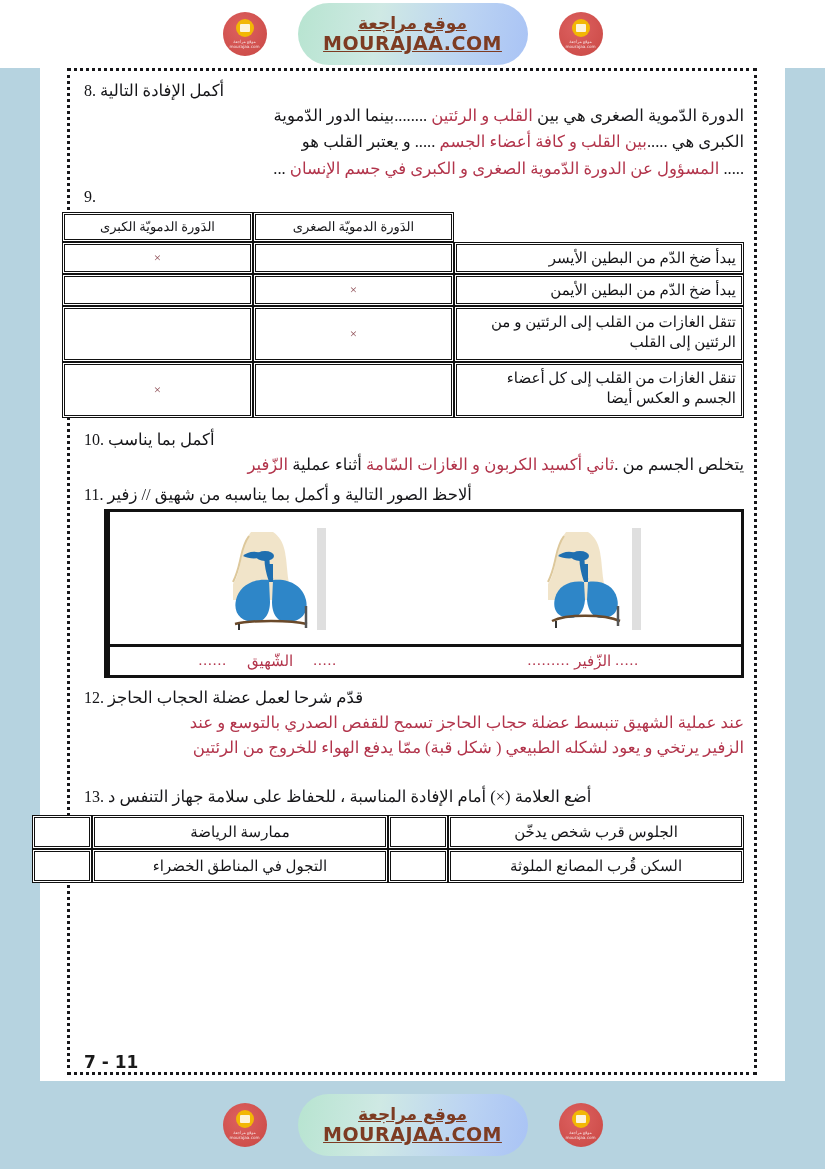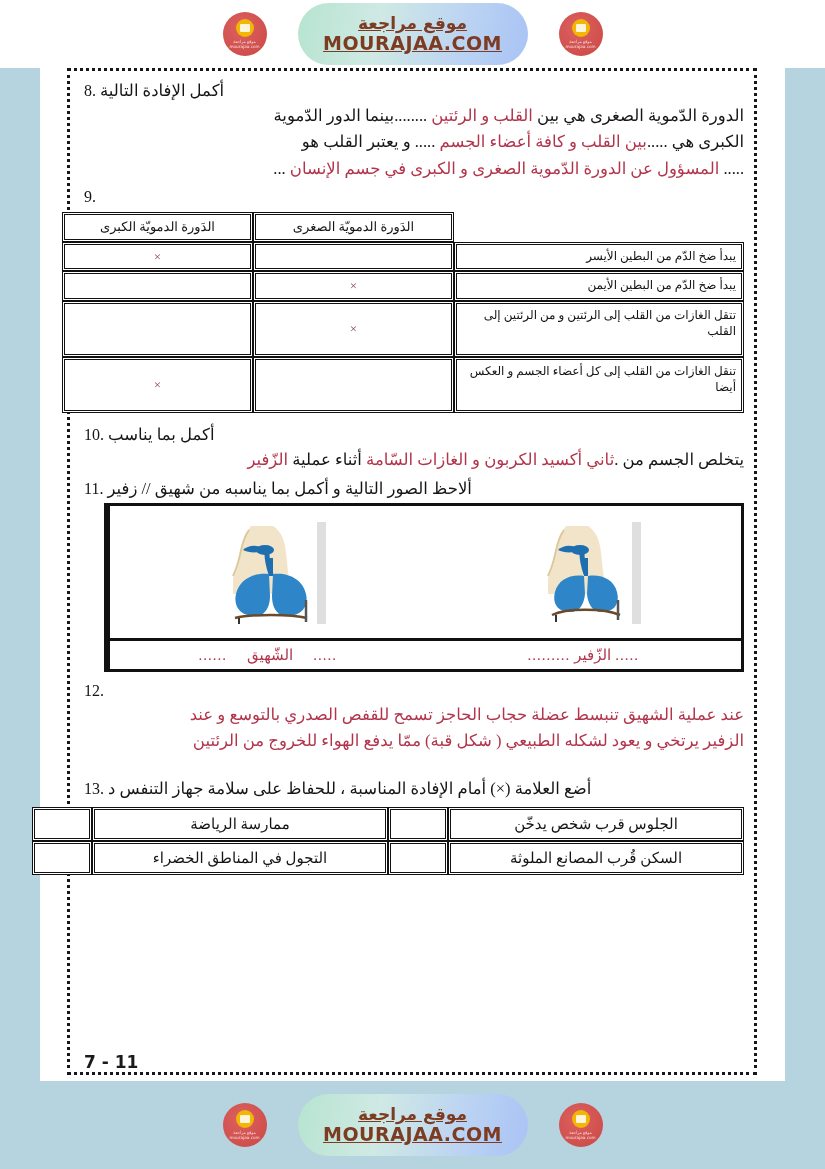--- a/index.html
+++ b/index.html
@@ -188,21 +188,21 @@
     border-collapse: separate;
     border-spacing: 0;
     width: 640px;
     margin: 6px 0 6px auto;
     direction: rtl;
     table-layout: fixed;
   }
   .tbl9 td {
     border: 3px double #111;
     padding: 3px 5px;
-    font-size: 12px;
+    font-size: 15px;
     color: #151518;
     vertical-align: top;
     line-height: 1.35;
     background: #fff;
   }
   .tbl9 td.blank-corner { border: none; background: transparent; }
   .tbl9 td.hdr { text-align: center; font-size: 13px; }
   .tbl9 td.mark {
     text-align: center;
     vertical-align: middle;
@@ -430,20 +430,21 @@
             <span class="dots">.....</span>
             <span style="margin:0 20px">الشّهيق</span>
             <span class="dots">......</span>
           </div>
         </div>
       </div>
 
       <div class="spacer-sm"></div>
 
       <div class="q-line">
+        <span class="q-text">قدّم شرحا لعمل عضلة الحجاب الحاجز</span>
         <span class="q-num">12.</span>
       </div>
       <div class="ans ans-justify">عند عملية الشهيق تنبسط عضلة حجاب الحاجز تسمح للقفص الصدري بالتوسع و عند</div>
       <div class="ans ans-justify">الزفير يرتخي و يعود لشكله الطبيعي ( شكل قبة)  ممّا يدفع الهواء للخروج من الرئتين</div>
 
       <div class="spacer-lg"></div>
 
       <div class="q-line">
         <span class="q-text">أضع العلامة (×) أمام الإفادة المناسبة ، للحفاظ على سلامة جهاز التنفس د</span>
         <span class="q-num">13.</span>

